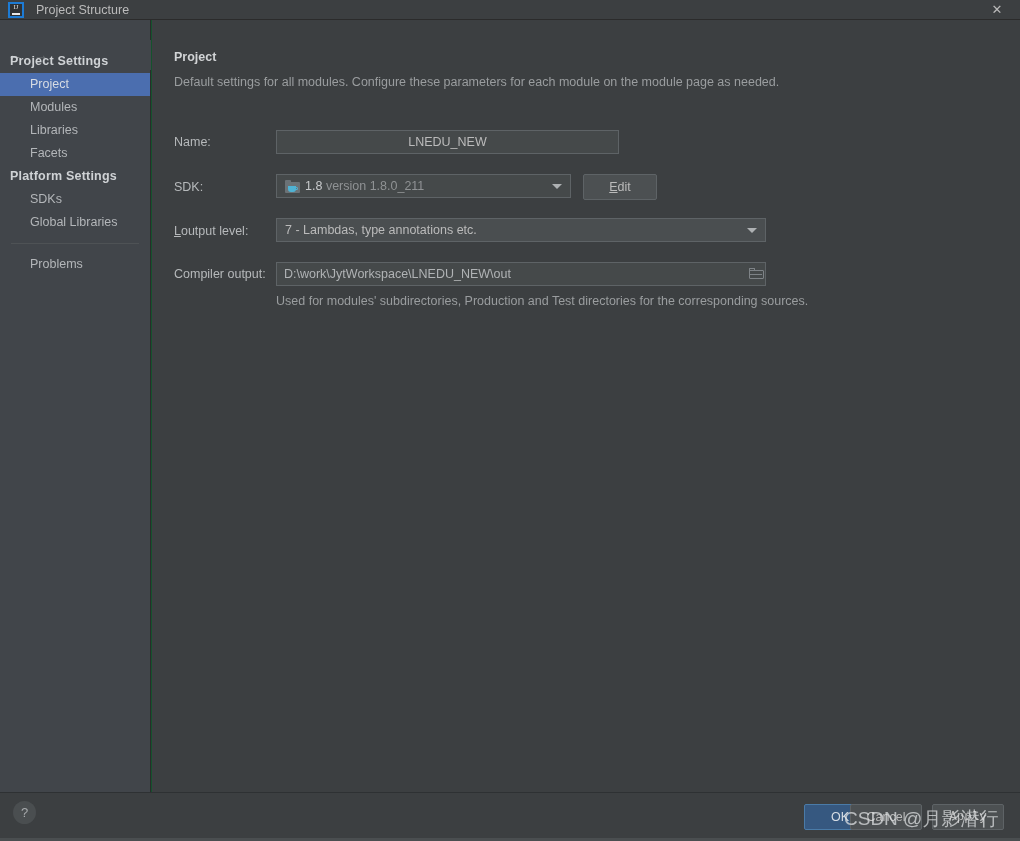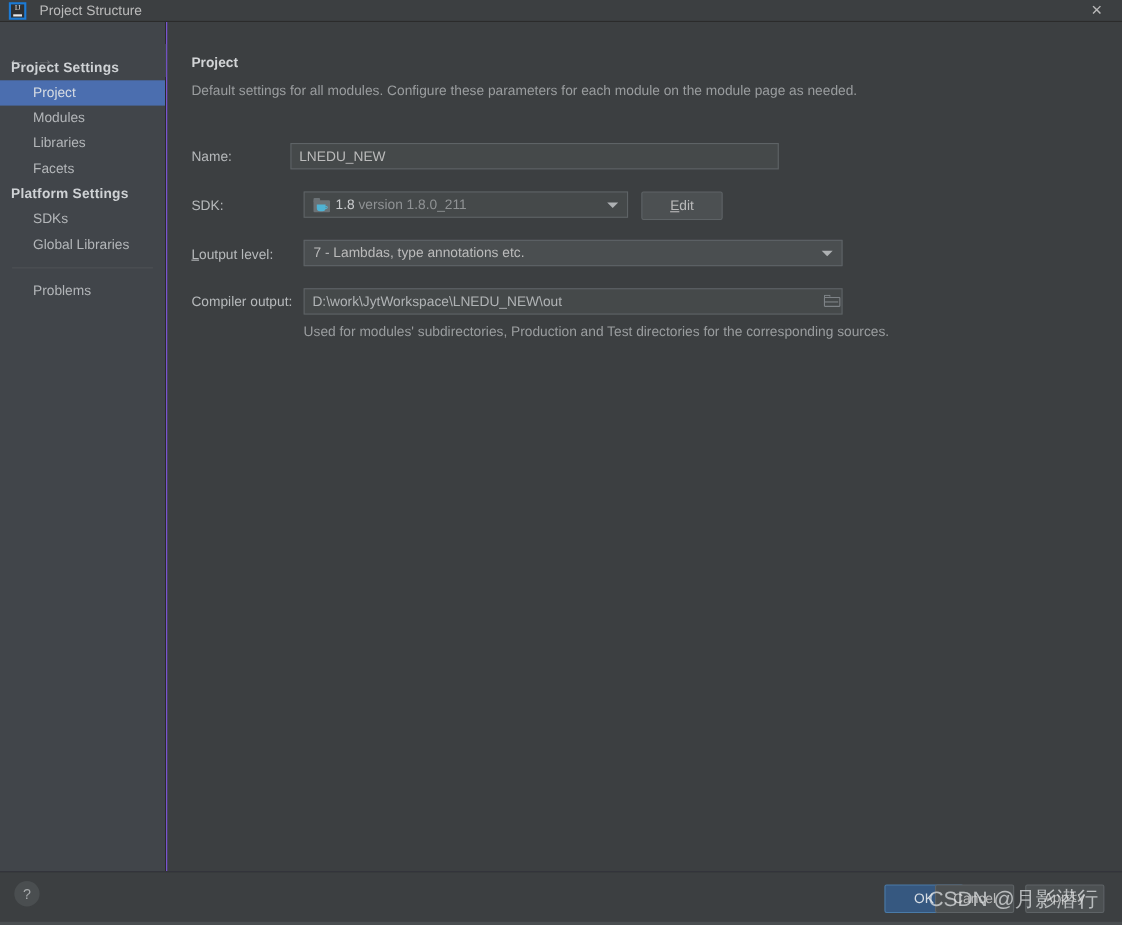--- a/index.html
+++ b/index.html
@@ -11,21 +11,21 @@
     overflow: hidden;
     background: #3c3f41;
     font-family: "Liberation Sans", sans-serif;
     -webkit-font-smoothing: antialiased;
   }
 
   #app {
     position: relative;
     width: 1020px;
     height: 841px;
-    background: #8b5cf6;
+    background: #14532d;
   }
 
   
   .titlebar {
     position: absolute;
     left: 0; top: 0;
     width: 1020px; height: 20px;
     background: #3c3f41;
     border-bottom: 1px solid #2b2b2b;
   }
@@ -376,21 +376,21 @@
       <div class="side-item">Problems</div>
     </div>
   </div>
 
   <div class="content">
 
     <div class="page-title">Project</div>
     <div class="page-subtitle">Default settings for all modules. Configure these parameters for each module on the module page as needed.</div>
 
     <div class="form-label" style="left:22px; top:115px;">Name:</div>
-    <div class="field" style="left:112px; top:110px; width:444px;" placeholder="">LNEDU_NEW</div>
+    <div class="field" style="left:124px; top:110px; width:343px;text-align:center;" placeholder="">LNEDU_NEW</div>
 
     <div class="form-label" style="left:22px; top:160px;">SDK:</div>
     <div class="combo disabledlike" style="left:124px; top:154px; width:295px;">
       <span class="sdk-icon">
         <span class="fold-tab"></span>
         <span class="fold-body"></span>
         <span class="cup"></span>
         <span class="cup-handle"></span>
       </span>
       <span class="combo-text" style="left:28px;">

